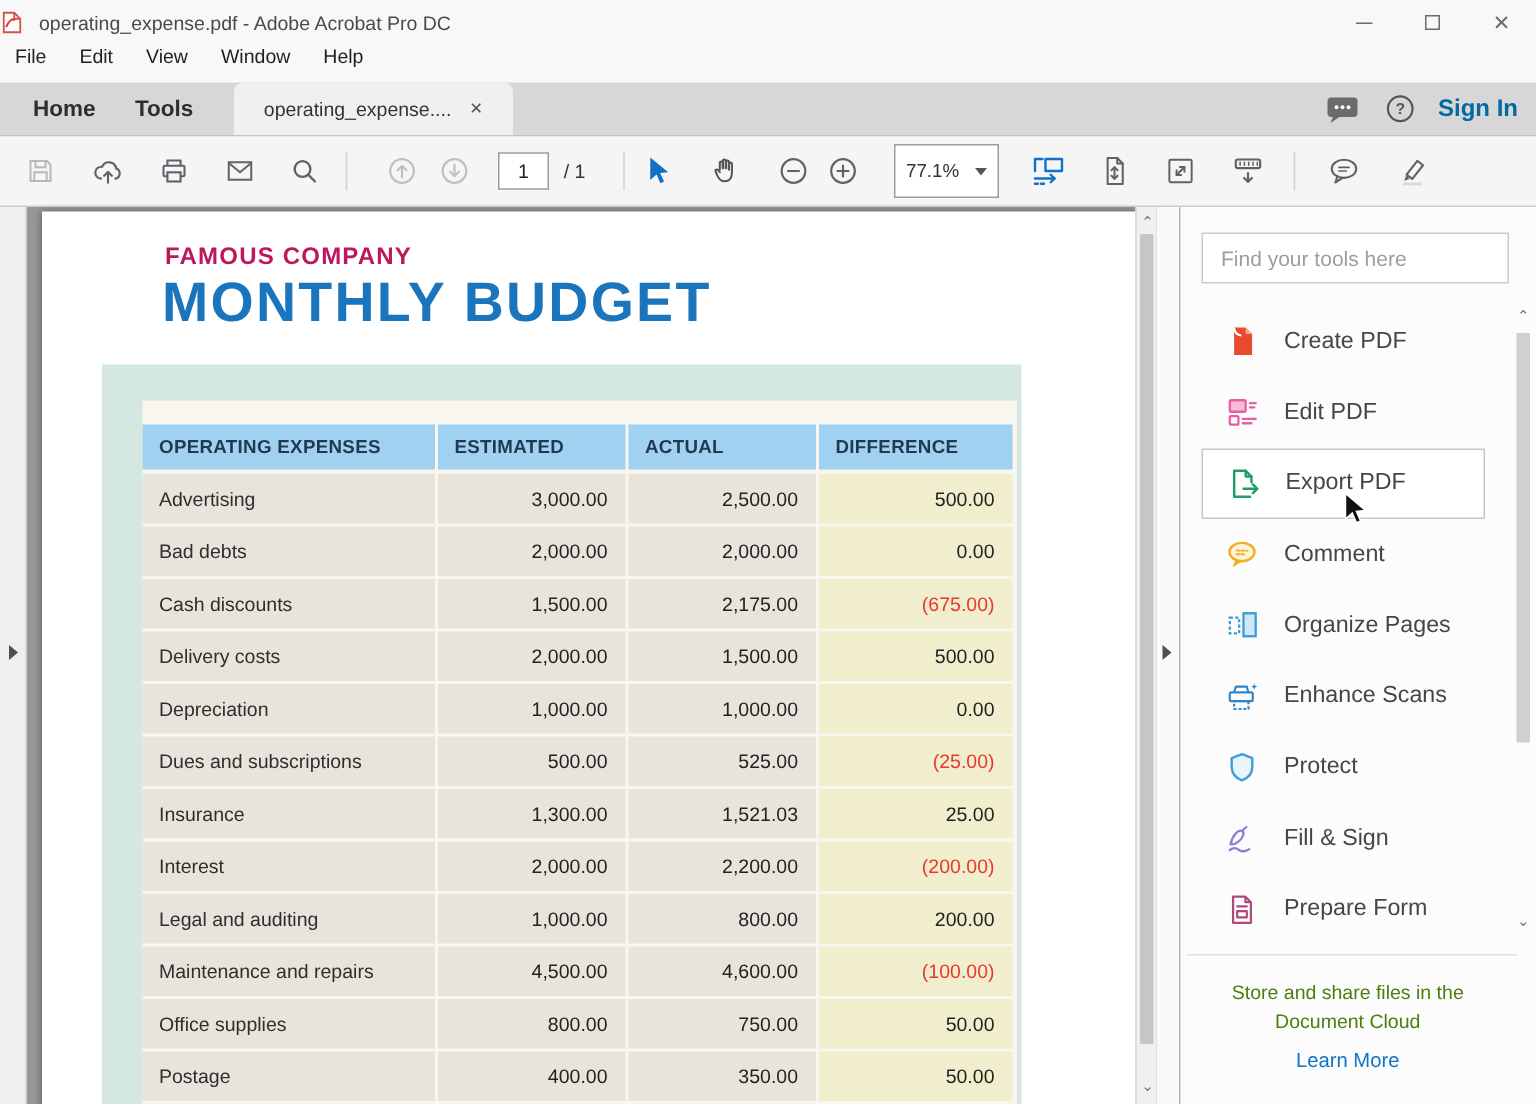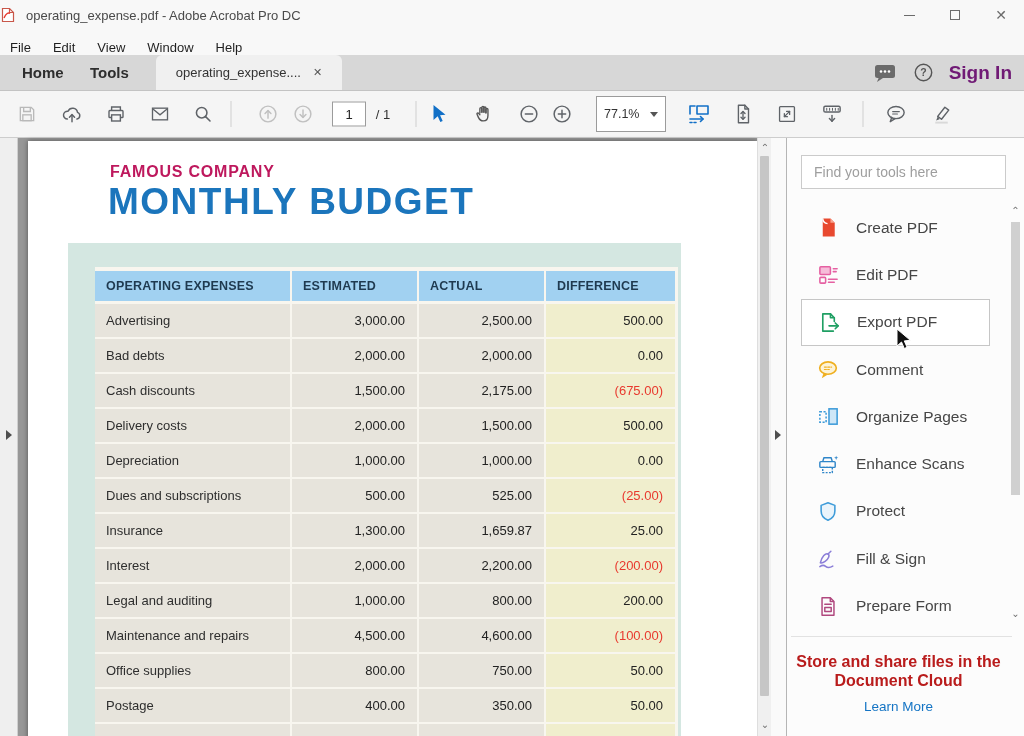--- a/index.html
+++ b/index.html
@@ -14,34 +14,34 @@
     display:flex; align-items:center; padding-left:0; }
   .titlebar .app-icon{ width:16px; height:16px; margin-right:10px; flex:none; }
   .titlebar .title-text{ font-size:13px; color:#4a4a4a; }
   .win-controls{ position:absolute; right:0; top:0; height:30px; display:flex; }
   .win-btn{ width:46px; height:30px; display:flex; align-items:center; justify-content:center; color:#5f5f5f; }
   .glyph-min{ width:11px; height:1px; background:#6b6b6b; }
   .glyph-max{ width:10px; height:10px; border:1px solid #6b6b6b; }
   .glyph-close{ font-size:14px; line-height:1; color:#6b6b6b; }
   
   .menubar{ position:absolute; left:0; top:30px; right:0; height:25px; background:#f8f8f8;
-    display:flex; align-items:flex-end; gap:22px; padding-left:10px; font-size:13px; color:#1f1f1f; }
+    display:flex; align-items:flex-start; gap:22px; padding-left:10px; font-size:13px; color:#1f1f1f; }
   .menu-item{ cursor:default; }
   
   .tabbar{ position:absolute; left:0; top:55px; right:0; height:36px; background:#d7d7d7;
     border-bottom:1px solid #c3c3c3; }
   .nav-tab{ position:absolute; top:0; height:100%; display:flex; align-items:center;
     font-size:15px; font-weight:600; color:#2e2e2e; padding:0 10px; }
   .tab-home{ left:12px; } .tab-tools{ left:80px; }
   .doc-tab{ position:absolute; left:156px; top:0; height:100%; width:186px; background:#f0f0f0;
     border-radius:6px 6px 0 0; display:flex; align-items:center; justify-content:center; gap:12px;
     font-size:13px; color:#333; }
   .doc-tab .tab-close{ font-size:11px; color:#555; }
   .tabbar-right{ position:absolute; right:12px; top:0; height:100%; display:flex; align-items:center; gap:15px; }
-  .signin{ font-size:19px; font-weight:600; color:#701a75; }
+  .signin{ font-size:16px; font-weight:600; color:#0369a1; }
   
   .toolbar{ position:absolute; left:0; top:91px; right:0; height:47px; background:#f5f5f5;
     border-bottom:1px solid #cdcdcd; }
   .tb{ position:absolute; top:50%; transform:translate(-50%,-50%); display:flex; align-items:center; justify-content:center; }
   .tb-sep{ width:1px; height:26px; background:#d0d0d0; }
   .page-box{ width:34px; height:25px; border:1px solid #9b9b9b; background:#fff; }
   .page-box input{ width:100%; height:100%; border:0; text-align:center; font-size:13px; color:#222;
     font-family:"Liberation Sans",sans-serif; background:transparent; outline:none; }
   .page-total{ font-size:13px; color:#333; }
   .zoom-box{ width:70px; height:25px; border:1px solid #9b9b9b; background:#fff;
@@ -57,21 +57,21 @@
     border-left:6px solid #4f4f4f; position:absolute; left:6px; top:292px; }
   .pdf-page{ position:absolute; left:28px; top:3px; width:729px; height:740px; background:#fff;
     box-shadow:0 0 5px rgba(0,0,0,.45); }
   .doc-company{ position:absolute; left:82px; top:22px; font-size:16px; font-weight:700;
     color:#be185d; letter-spacing:.8px; }
   .doc-title{ position:absolute; left:80px; top:40px; font-size:37px; font-weight:600;
     color:#1b75bc; letter-spacing:1.5px; }
   .teal-panel{ position:absolute; left:40px; top:102px; width:613px; height:640px; background:#d4e7e1; }
   .budget-table{ position:absolute; left:27px; top:24px; width:583px; background:#f8f6ef; }
   .t-row{ display:flex; gap:2px; margin-top:2px; }
-  .t-row.header{ margin-top:4px; }
+  .t-row.header{ margin-top:16px; }
   .t-row.first{ margin-top:3px; }
   .hcell{ height:30px; line-height:30px; background:#a1d1f1; font-size:12.5px; font-weight:700;
     color:#1f3a50; letter-spacing:.2px; padding-left:11px; }
   .cell{ height:33px; line-height:33px; background:#e7e4dc; font-size:13px; color:#2e2e2e; overflow:hidden; }
   .w1{ width:195px; flex:none; } .w2{ width:125px; flex:none; } .w3{ width:125px; flex:none; } .w4{ width:129px; flex:none; }
   .cell.label{ padding-left:11px; }
   .cell.num{ text-align:right; padding-right:12px; color:#222; }
   .cell.diff{ background:#f0eecd; }
   .cell.neg{ color:#e8392e; }
   
@@ -94,21 +94,21 @@
   .tool-row .t-icon{ width:26px; height:26px; flex:none; display:flex; align-items:center; justify-content:center; }
   .tool-label{ font-size:15.5px; color:#464646; }
   .tool-row.highlighted{ margin-left:14px; margin-right:34px; padding-left:14px;
     background:#fff; border:1px solid #c6c6c6; }
   .pointer-cursor{ position:absolute; left:108px; top:190px; z-index:20; }
   .side-scroll-up{ position:absolute; right:2px; top:67px; width:13px; text-align:center; color:#707070; }
   .side-scroll-thumb{ position:absolute; right:4px; top:84px; width:9px; height:273px; background:#d0d0d0; }
   .side-scroll-down{ position:absolute; right:2px; top:470px; width:13px; text-align:center; color:#707070; }
   .side-divider{ position:absolute; left:4px; right:12px; top:498px; border-top:1px solid #e2e2e2; }
   .side-footer{ position:absolute; left:0; right:14px; top:514px; text-align:center; }
-  .side-footer .msg{ font-size:16px; font-weight:700; color:#b91c1c; line-height:19px; }
+  .side-footer .msg{ font-size:13px; font-weight:400; color:#4d7c0f; line-height:19px; }
   .learn-more{ display:inline-block; margin-top:9px; font-size:13.5px; color:#1474c4; }
   svg{ display:block; }
 </style>
 </head>
 <body>
 
 <div class="app">
 
   <div class="titlebar">
     <span class="app-icon">
@@ -351,21 +351,21 @@
   </div>
               <div class="t-row">
     <div class="cell label w1">Dues and subscriptions</div>
     <div class="cell num w2">500.00</div>
     <div class="cell num w3">525.00</div>
     <div class="cell num diff w4 neg">(25.00)</div>
   </div>
               <div class="t-row">
     <div class="cell label w1">Insurance</div>
     <div class="cell num w2">1,300.00</div>
-    <div class="cell num w3">1,659.87</div>
+    <div class="cell num w3">1,521.03</div>
     <div class="cell num diff w4">25.00</div>
   </div>
               <div class="t-row">
     <div class="cell label w1">Interest</div>
     <div class="cell num w2">2,000.00</div>
     <div class="cell num w3">2,200.00</div>
     <div class="cell num diff w4 neg">(200.00)</div>
   </div>
               <div class="t-row">
     <div class="cell label w1">Legal and auditing</div>

